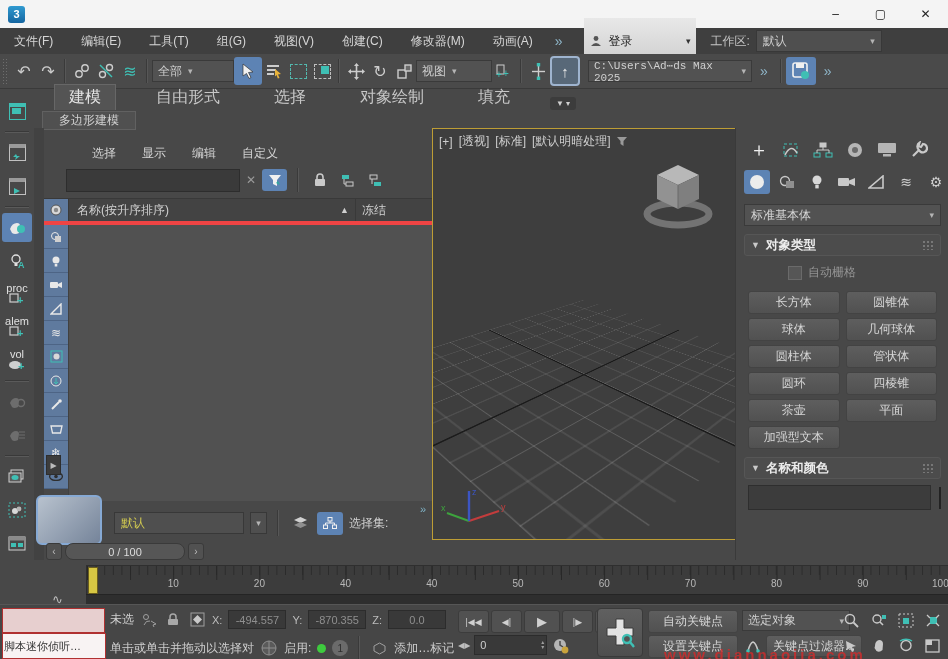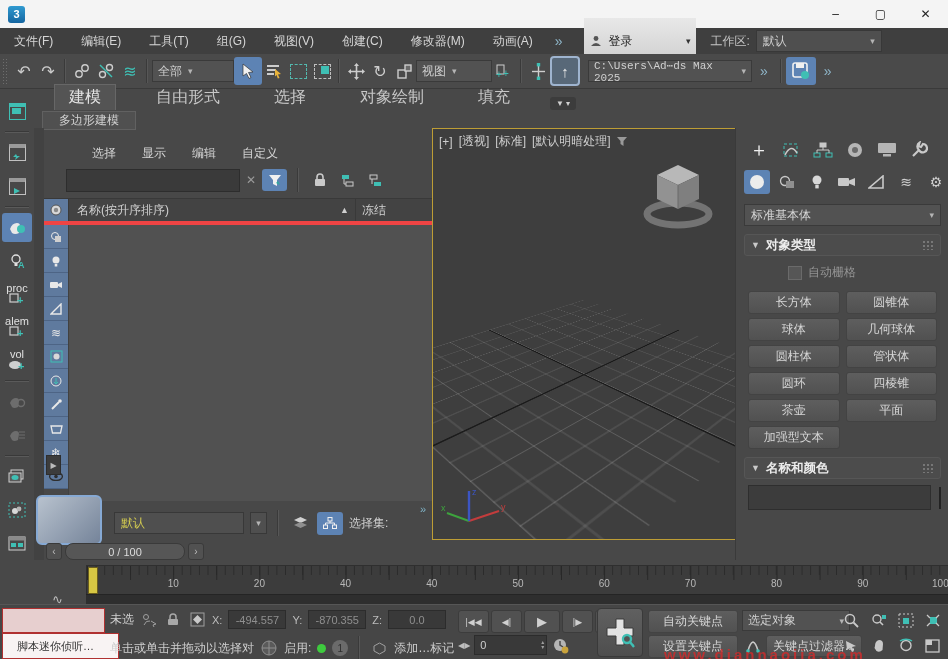--- a/index.html
+++ b/index.html
@@ -131,21 +131,21 @@
   .ruler .ticks5{position:absolute;left:0;top:0;width:100%;height:14px;
                 background-image:linear-gradient(90deg,#282828 1px,transparent 1px);background-size:43.1px 100%;}
   .rlabel{position:absolute;top:12px;transform:translateX(-50%);font-size:10px;color:#b8b8b8;}
   .rmarker{position:absolute;left:1px;top:1px;width:8px;height:25px;background:#d7c743;border:1px solid #6b5e1e;}
   .trackbar{position:absolute;left:86px;top:594px;width:862px;height:9px;background:#2e2e2e;border-top:1px solid #242424;}
   .curvebtn{position:absolute;left:52px;top:592px;color:#bfbfbf;font-size:13px;}
   
   .statusbar{position:absolute;left:0;top:604px;width:948px;height:55px;background:#464646;border-top:1px solid #565656;}
   .listener-pink{position:absolute;left:2px;top:3px;width:101px;height:23px;background:#e7cfcf;border:1px solid #b03030;}
   .listener-white{position:absolute;left:2px;top:28px;width:101px;height:24px;background:#f8f3f3;border:1px solid #b03030;
-                  color:#333;font-size:11px;display:flex;align-items:center;padding-left:14px;}
+                  color:#333;font-size:11px;display:flex;align-items:center;padding-left:1px;}
   .sb-row1{position:absolute;left:110px;top:5px;display:flex;align-items:center;gap:6px;}
   .sb-row2{position:absolute;left:110px;top:31px;display:flex;align-items:center;gap:6px;}
   .sb-ico{width:18px;height:18px;display:flex;align-items:center;justify-content:center;color:#bdbdbd;}
   .coordlbl{color:#bdbdbd;font-size:11px;}
   .coordval{width:56px;height:17px;background:#393939;border:1px solid #2c2c2c;color:#8f8f8f;font-size:11px;
             display:flex;align-items:center;justify-content:center;}
   .greendot{width:9px;height:9px;border-radius:50%;}
   .onecirc{width:16px;height:16px;border-radius:50%;background:#6b6b6b;color:#2e2e2e;font-size:10px;display:flex;align-items:center;justify-content:center;}
   .playb{position:absolute;left:458px;top:5px;display:flex;gap:2px;}
   .pbtn{min-width:25px;height:21px;background:#515151;border:1px solid #3c3c3c;border-radius:3px;

